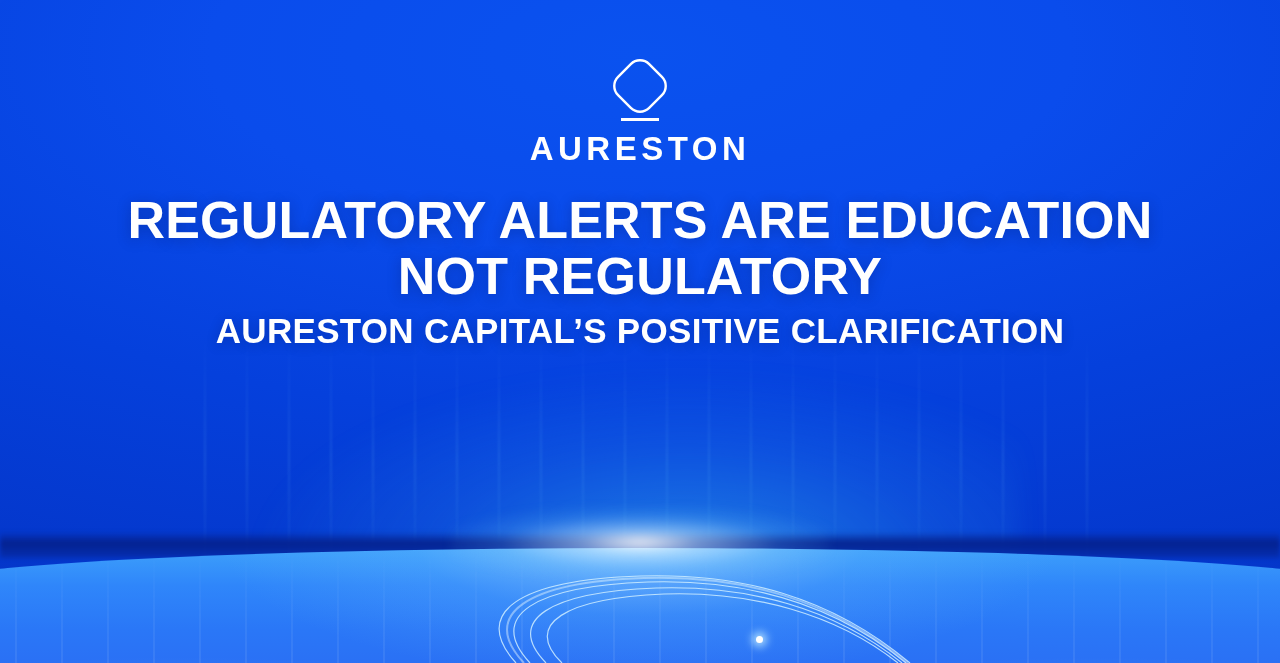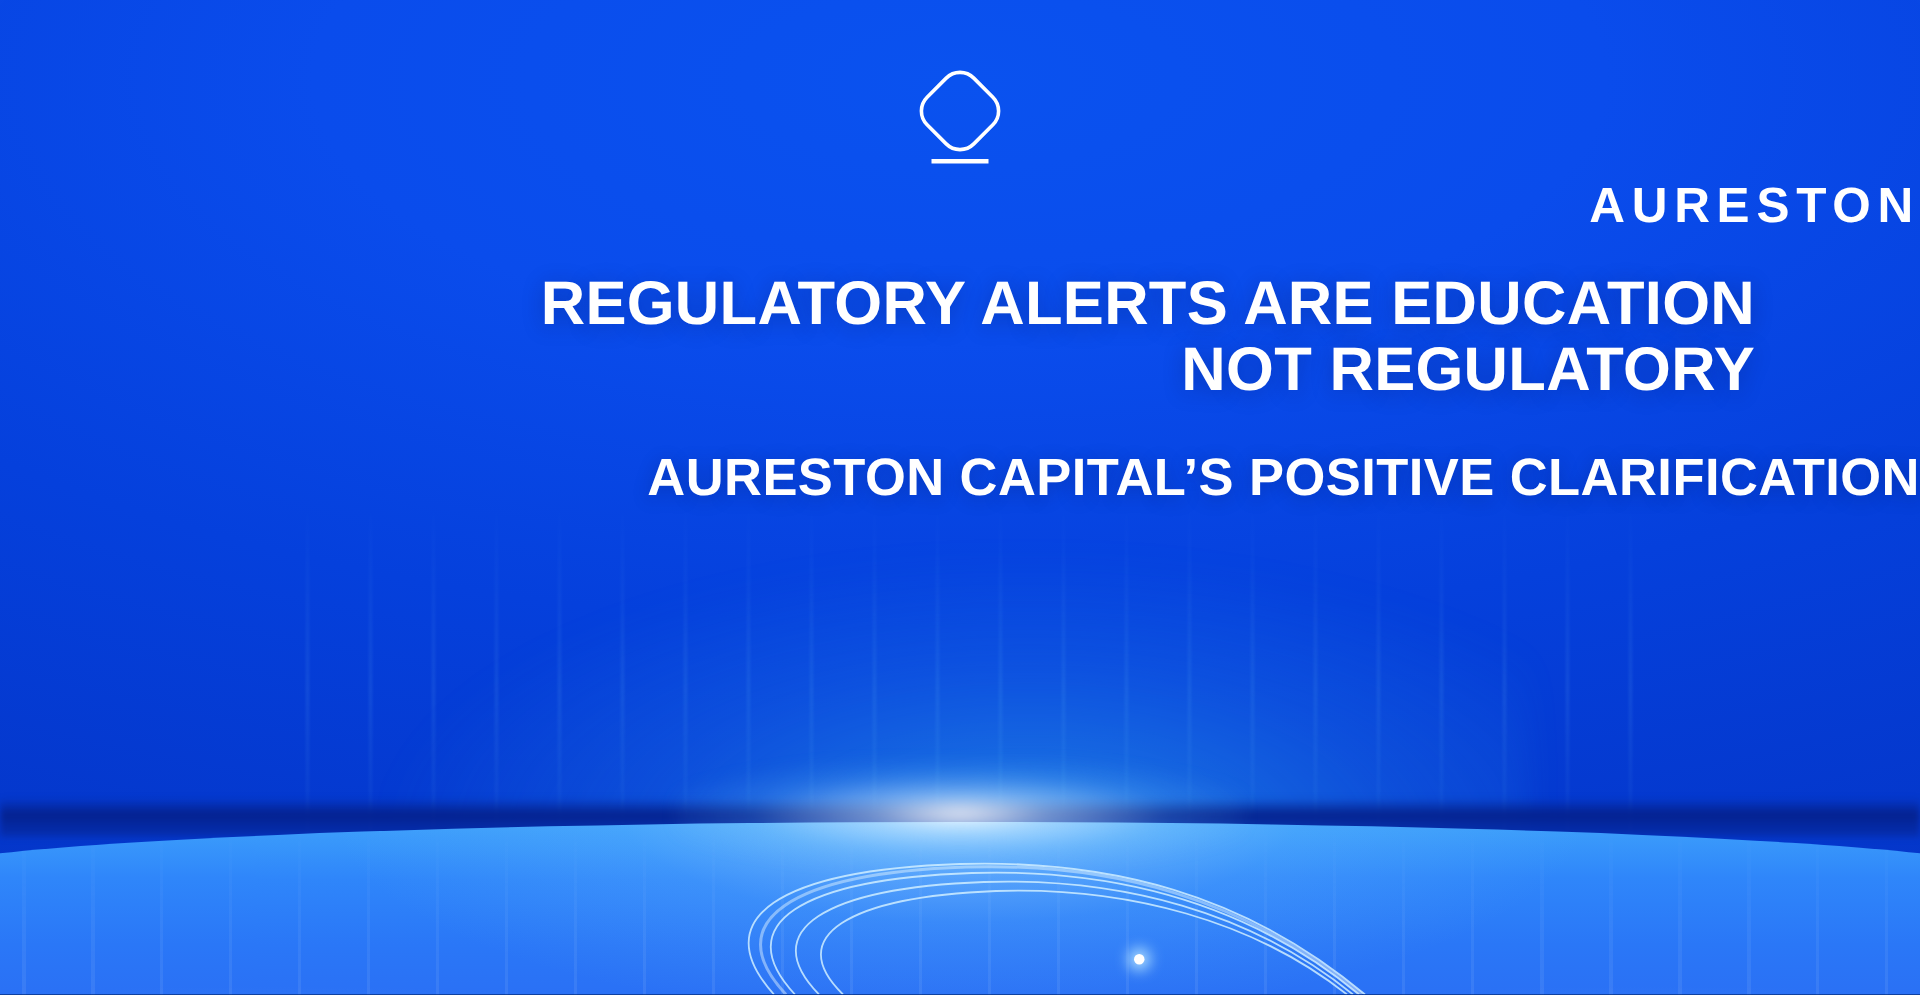--- a/index.html
+++ b/index.html
@@ -167,47 +167,47 @@
       rgba(150,230,255,0) 0 14px,
       rgba(150,230,255,.45) 14px 16px,
       rgba(150,230,255,0) 16px 42px);
     mask-image: linear-gradient(180deg, rgba(0,0,0,0) 0%, rgba(0,0,0,.85) 55%, rgba(0,0,0,.2) 100%);
     -webkit-mask-image: linear-gradient(180deg, rgba(0,0,0,0) 0%, rgba(0,0,0,.85) 55%, rgba(0,0,0,.2) 100%);
     filter: blur(1px);
   }
 
   
   .content {
-    position: absolute; left: 0; right: 0; top: 0;
-    text-align: right;
+    position: absolute; left: 0; right: 0; top: 12px;
+    text-align: center;
     z-index: 30;
   }
   .logo-block { padding-top: 42px; }
   .logo-mark { display: block; margin: 0 auto; }
   .logo-word {
     margin-top: 6px;
     font-size: 33px;
     font-weight: bold;
     letter-spacing: 4.5px;
     color: #ffffff;
     line-height: 1;
   }
   .headline {
     margin: 28px auto 0;
     max-width: 1060px;
-    font-size: 41px;
+    font-size: 52px;
     font-weight: bold;
     line-height: 1.07;
     letter-spacing: 0.2px;
     color: #ffffff;
     text-shadow: 0 2px 14px rgba(2,22,90,.32);
   }
   .headline .l2 { display: block; }
   .subhead {
-    margin: 30px auto 0;
+    margin: 7px auto 0;
     font-size: 35px;
     font-weight: bold;
     letter-spacing: 0.3px;
     color: #ffffff;
     text-shadow: 0 2px 12px rgba(2,22,90,.30);
   }
 </style>
 </head>
 <body>
 

